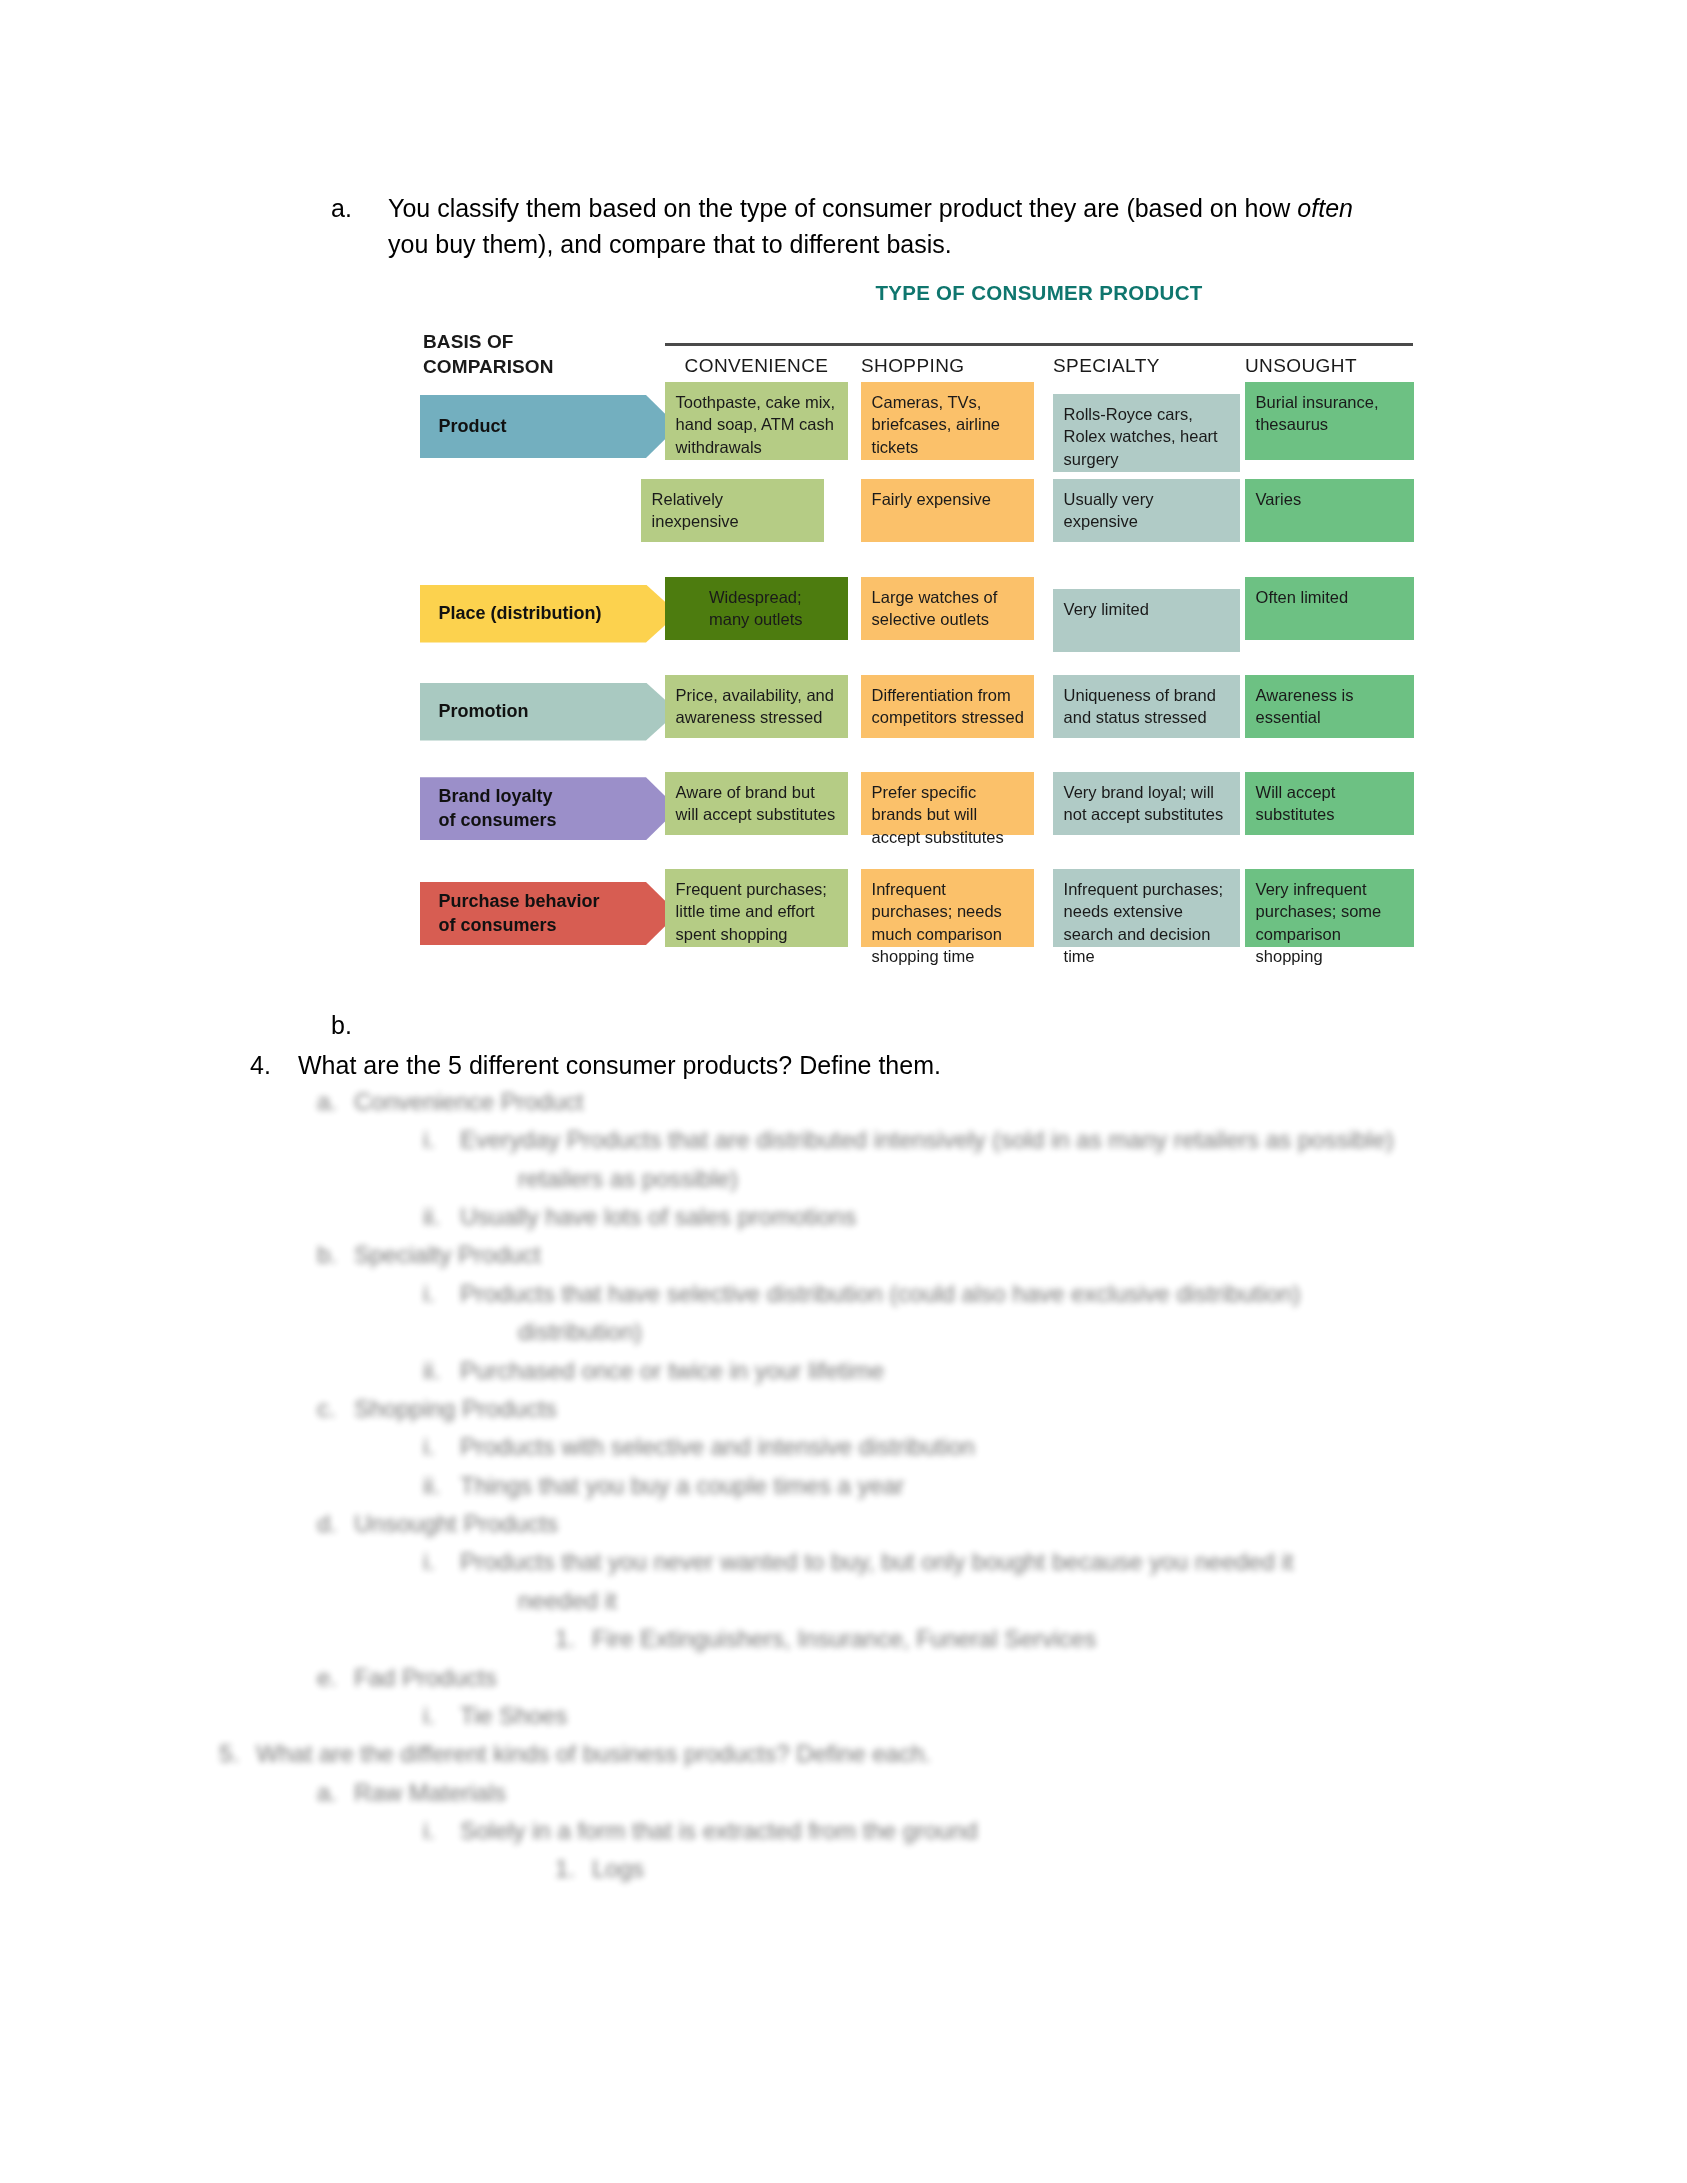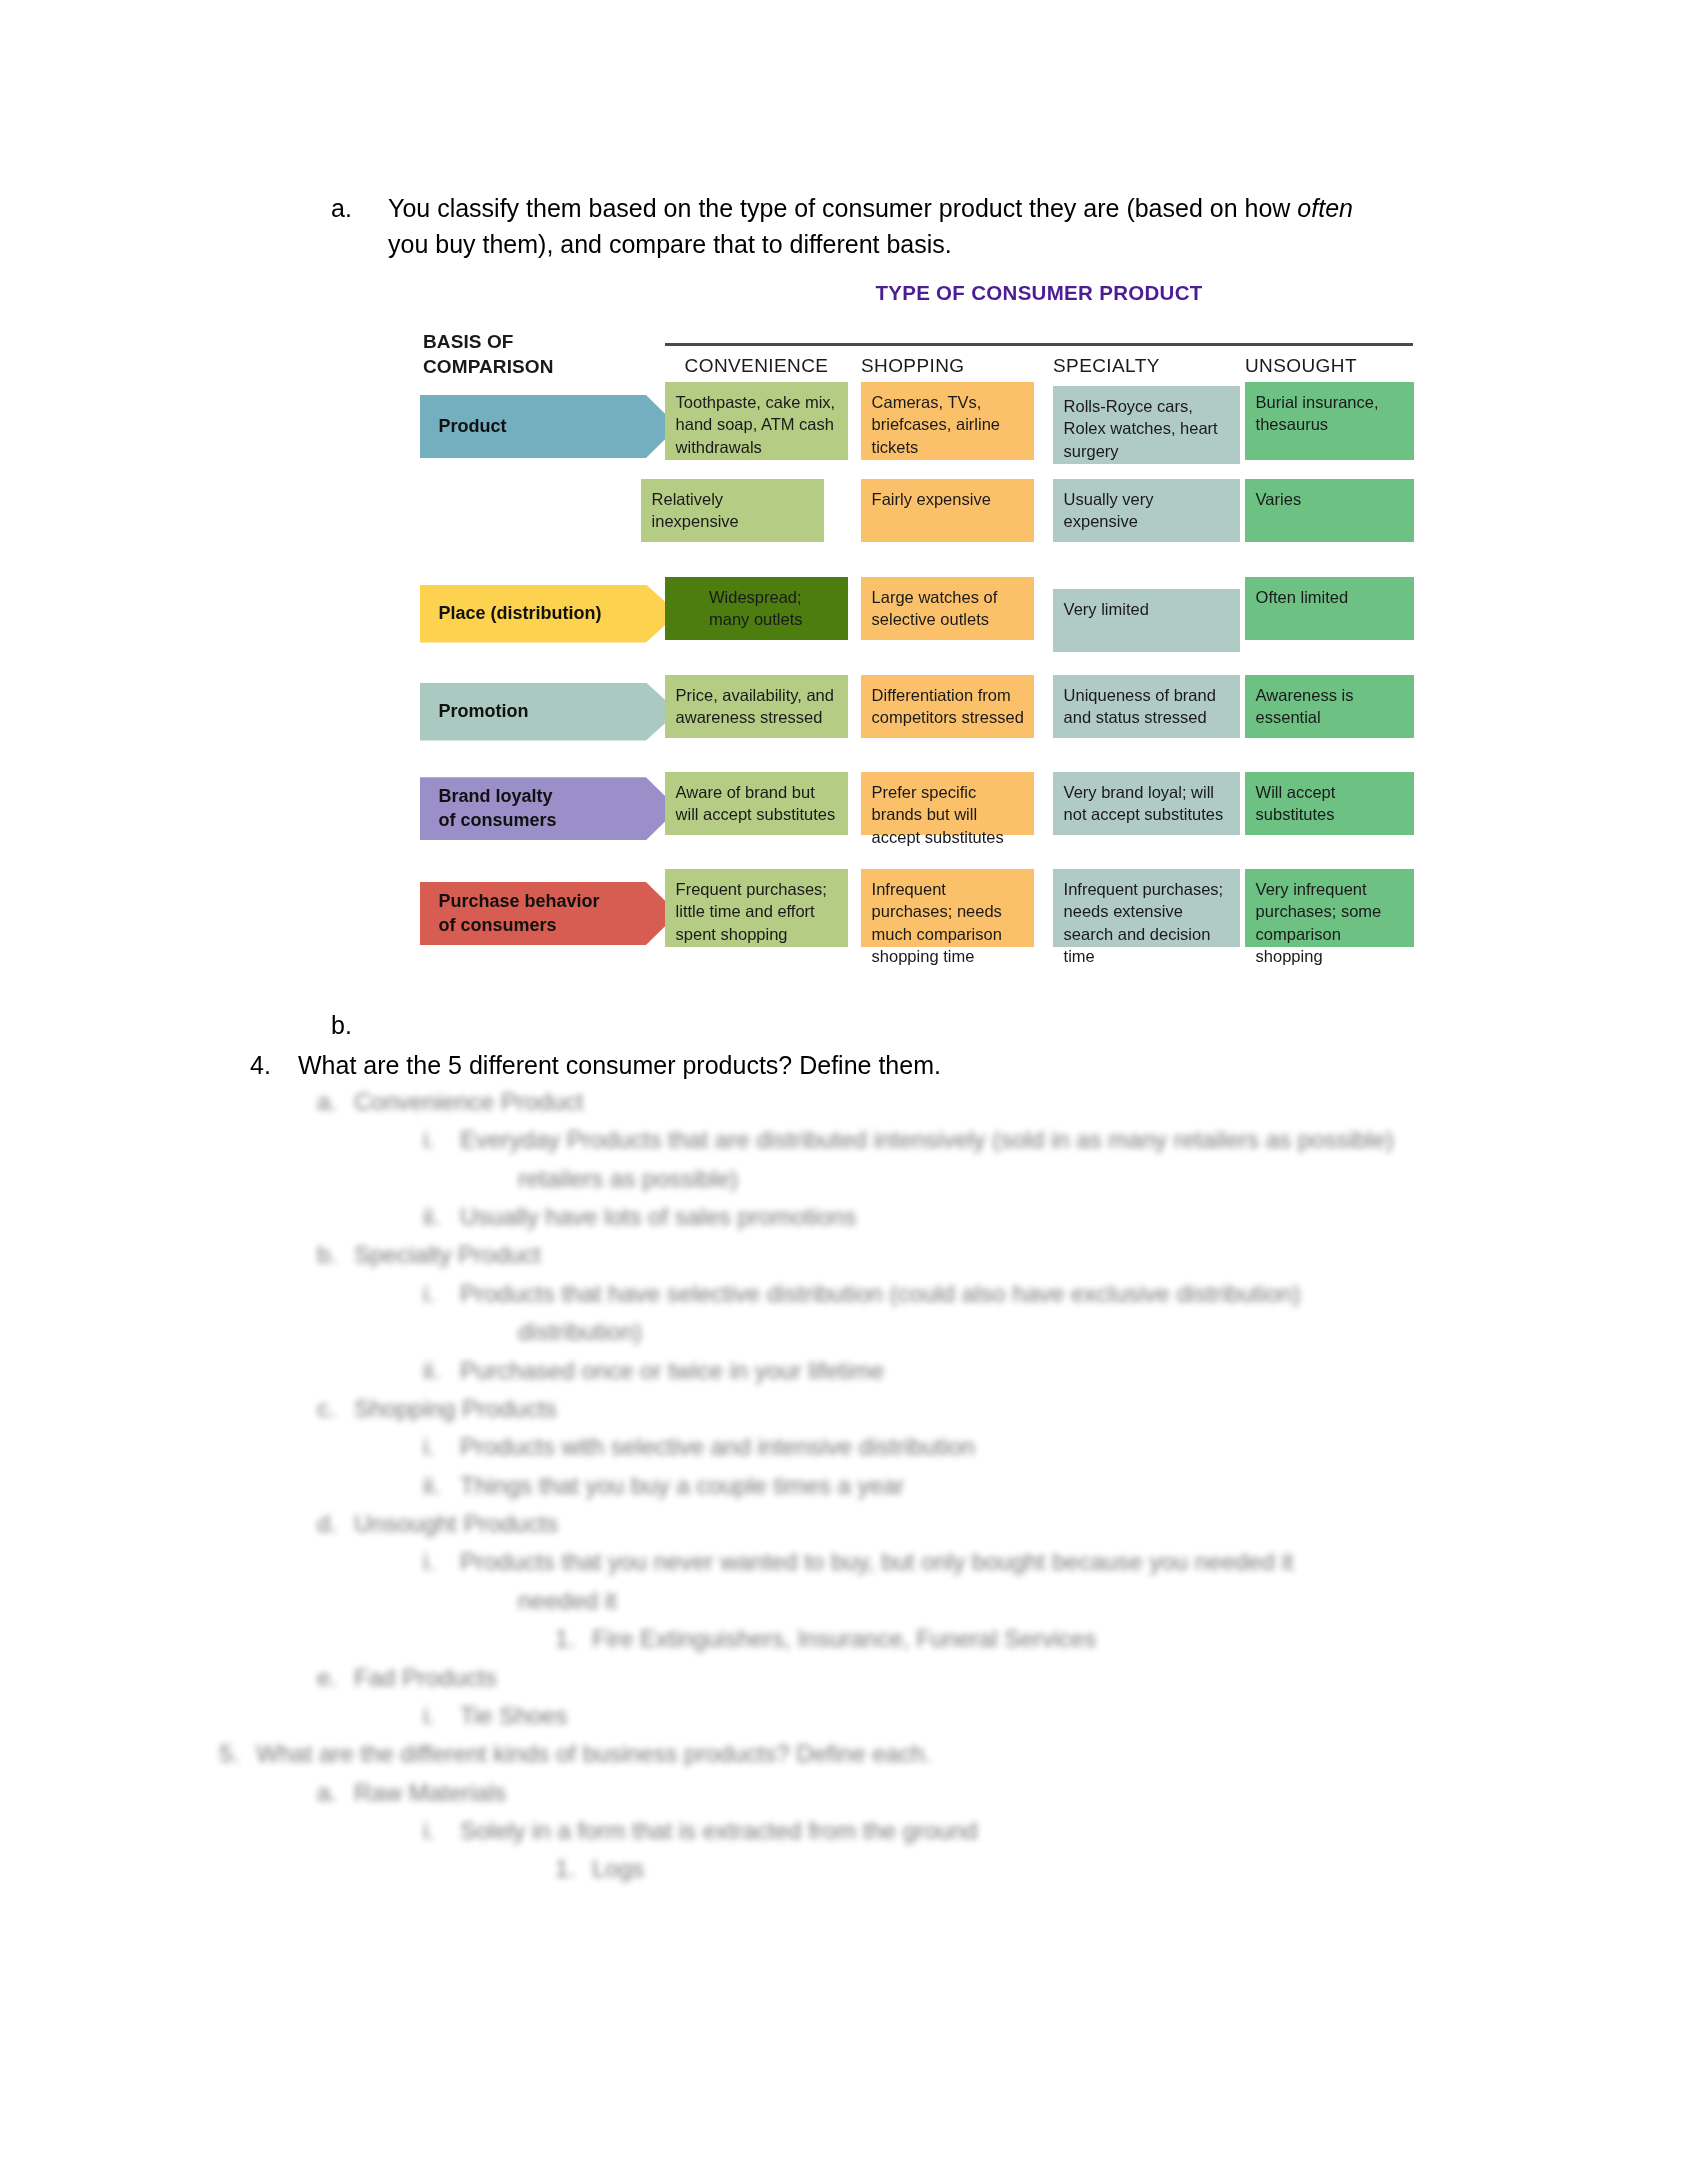--- a/index.html
+++ b/index.html
@@ -56,21 +56,21 @@
 
   .exhibit-title {
     position: absolute;
     left: 665px;
     top: 0px;
     width: 748px;
     text-align: center;
     font-size: 20.5px;
     font-weight: bold;
     letter-spacing: 0.3px;
-    color: #4c1d95;
+    color: #0f766e;
   }
 
   .basis-label {
     position: absolute;
     left: 423px;
     top: 48px;
     font-size: 19px;
     font-weight: 600;
     line-height: 1.32;
     color: #1a1a1a;
@@ -205,21 +205,21 @@
         <div class="col-head" style="left: 580px; width: 169px; text-align: left;">UNSOUGHT</div>
       </div>
 
     <div id="rows-host">
         <div class="row" style="top: 101px; height: 78px;">
           <div class="arrow" style="left: 420px; width: 258px; height: 63px; top: 13px; background: rgb(115, 175, 191);">
             <span style="display: block;">Product</span>
           </div>
           <div class="cell" style="left: 665px; width: 183px; height: 78px; top: 0px; background: rgb(181, 204, 133);">Toothpaste, cake mix, hand soap, ATM cash withdrawals</div>
           <div class="cell" style="left: 861px; width: 173px; height: 78px; top: 0px; background: rgb(251, 193, 106);">Cameras, TVs, briefcases, airline tickets</div>
-          <div class="cell" style="left: 1053px; width: 187px; height: 78px; top: 4px; background: rgb(176, 203, 198);">Rolls-Royce cars, Rolex watches, heart surgery</div>
+          <div class="cell" style="left: 1053px; width: 187px; height: 78px; top: 12px; background: rgb(176, 203, 198);">Rolls-Royce cars, Rolex watches, heart surgery</div>
           <div class="cell" style="left: 1245px; width: 169px; height: 78px; top: 0px; background: rgb(109, 193, 131);">Burial insurance, thesaurus</div>
         </div>
         <div class="row" style="top: 198px; height: 63px;">
           <div class="cell" style="left: 641px; width: 183px; height: 63px; top: 0px; background: rgb(181, 204, 133);">Relatively inexpensive</div>
           <div class="cell" style="left: 861px; width: 173px; height: 63px; top: 0px; background: rgb(251, 193, 106);">Fairly expensive</div>
           <div class="cell" style="left: 1053px; width: 187px; height: 63px; top: 0px; background: rgb(176, 203, 198);">Usually very expensive</div>
           <div class="cell" style="left: 1245px; width: 169px; height: 63px; top: 0px; background: rgb(109, 193, 131);">Varies</div>
         </div>
         <div class="row" style="top: 296px; height: 63px;">
           <div class="arrow" style="left: 420px; width: 258px; height: 58px; top: 7.6px; background: rgb(252, 210, 78);">

